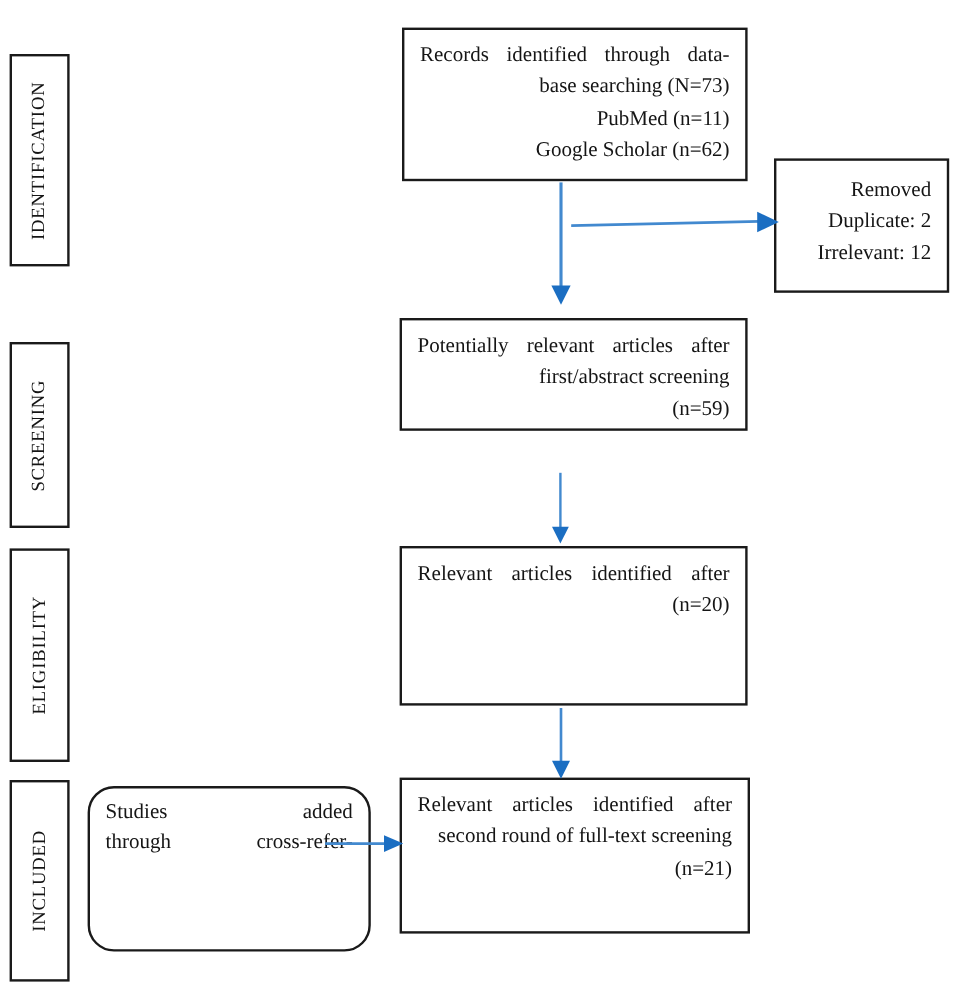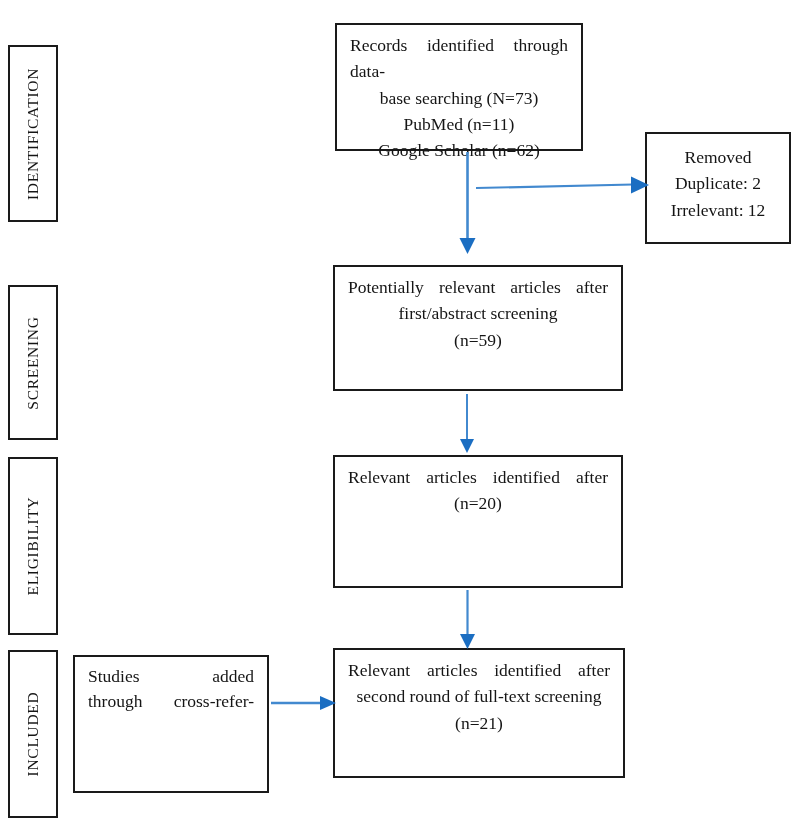--- a/index.html
+++ b/index.html
@@ -20,21 +20,21 @@
     position: absolute;
     background: #ffffff;
     border: 2px solid #1a1a1a;
     box-sizing: border-box;
   }
   .main-box {
     padding: 7px 13px 6px 13px;
     font-size: 17.5px;
     line-height: 1.5;
   }
-  .main-box .line { text-align: center; }
+  .main-box .line { text-align: right; }
   .main-box .jline {
     text-align: justify;
     text-align-last: justify;
   }
   .stage {
     display: flex;
     align-items: center;
     justify-content: center;
   }
   .stage span {
@@ -61,51 +61,51 @@
   <div class="box stage" style="left:8px; top:285px; width:50px; height:155px;">
     <span>SCREENING</span>
   </div>
   <div class="box stage" style="left:8px; top:457px; width:50px; height:178px;">
     <span>ELIGIBILITY</span>
   </div>
   <div class="box stage" style="left:8px; top:650px; width:50px; height:168px;">
     <span>INCLUDED</span>
   </div>
 
-  <div class="box main-box" style="left:335px; top:23px; width:248px; height:128px;">
+  <div class="box main-box" style="left:335px; top:23px; width:288px; height:128px;">
       <div class="jline">Records identified through data-</div>
       <div class="line">base searching (N=73)</div>
       <div class="line">PubMed (n=11)</div>
       <div class="line">Google Scholar (n=62)</div>
     </div>
 
   <div class="box main-box" style="left:645px; top:132px; width:146px; height:112px; padding-top:10px;">
       <div class="line">Removed</div>
       <div class="line">Duplicate: 2</div>
       <div class="line">Irrelevant: 12</div>
     </div>
 
-  <div class="box main-box" style="left:333px; top:265px; width:290px; height:126px;">
+  <div class="box main-box" style="left:333px; top:265px; width:290px; height:94px;">
       <div class="jline">Potentially relevant articles after</div>
       <div class="line">first/abstract screening</div>
       <div class="line">(n=59)</div>
     </div>
 
   <div class="box main-box" style="left:333px; top:455px; width:290px; height:133px;">
       <div class="jline">Relevant articles identified after</div>
       <div class="line">(n=20)</div>
     </div>
 
   <div class="box main-box" style="left:333px; top:648px; width:292px; height:130px;">
       <div class="jline">Relevant articles identified after</div>
       <div class="line">second round of full-text screening</div>
       <div class="line">(n=21)</div>
     </div>
 
-  <div class="box main-box" style="left:73px; top:655px; width:196px; height:138px; line-height:1.4;">
+  <div class="box main-box" style="left:73px; top:655px; width:236px; height:138px; line-height:1.4;border-radius:22px;">
       <div class="jline">Studies added</div>
       <div class="jline">through cross-refer-</div>
     </div>
 
   <svg class="arrows" width="796" height="821" viewBox="0 0 796 821">
 
     <line x1="467.5" y1="152" x2="467.5" y2="240" stroke-width="2.6" stroke="#4289cf"></line>
     <polygon points="459.5,238 475.5,238 467.5,254" fill="#1b6ec2"></polygon>
 
     <line x1="476" y1="188" x2="633" y2="184.5" stroke-width="2.2" stroke="#4289cf"></line>

